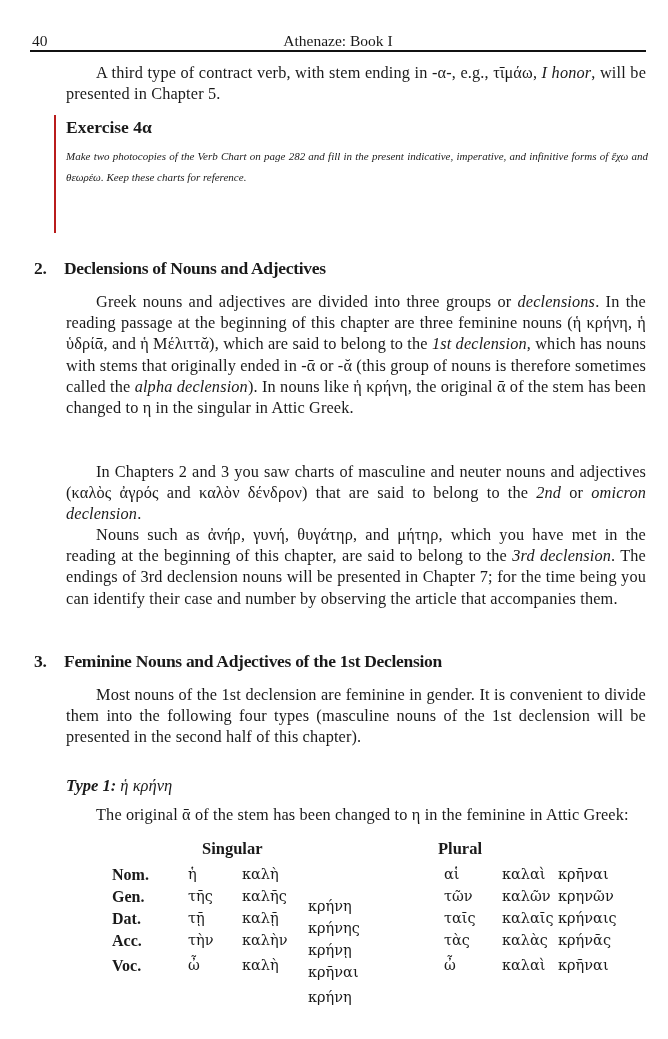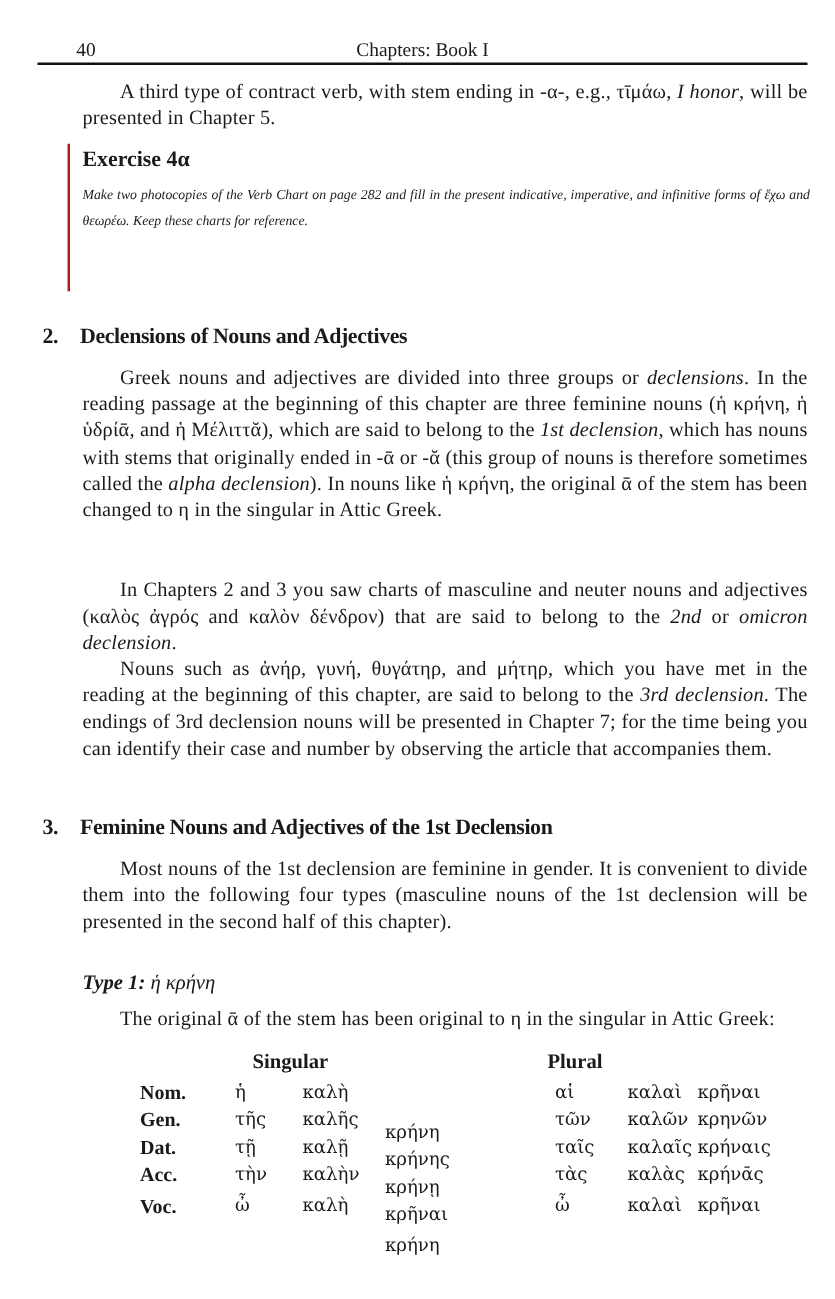--- a/index.html
+++ b/index.html
@@ -7,21 +7,21 @@
     width: 668px; height: 1039px; position: relative; overflow: hidden;
     font-family: "DejaVu Serif", "Liberation Serif", serif;
     color: #1a1a1a;
   }
   .page { position: absolute; left: 0; top: 0; width: 668px; height: 1039px; }
   .runhead {
     position: absolute; left: 30px; top: 28px; width: 616px; height: 22px;
     border-bottom: 2px solid #111;
     font-size: 15.5px; font-family: "Liberation Serif", serif;
   }
-  .runhead .pnum { position: absolute; left: 2px; top: 4px; margin-left: 29px; }
+  .runhead .pnum { position: absolute; left: 2px; top: 4px; }
   .runhead .rtitle { position: absolute; left: 0; right: 0; text-align: center; top: 4px; }
   .para {
     position: absolute; font-family: "Liberation Serif", serif;
     font-size: 16.3px; line-height: 21.2px; text-align: justify;
     letter-spacing: 0.15px;
   }
   .indent { text-indent: 30px; }
   .i { font-style: italic; }
   .exercise {
     position: absolute; left: 54px; top: 115px; width: 594px; height: 118px;
@@ -45,21 +45,21 @@
   .c1 { left: 76px; } .c2 { left: 130px; } .c3 { left: 196px; margin-top: 32px; }
   .c4 { left: 332px; } .c5 { left: 374px; margin-left: 16px; } .c6 { left: 446px; }
 </style>
 </head>
 <body>
 
 <div class="page">
 
   <div class="runhead">
     <span class="pnum">40</span>
-    <span class="rtitle">Chapters: Book I</span>
+    <span class="rtitle">Athenaze: Book I</span>
   </div>
 
   <div class="para indent" style="left:66px; top:62px; width:580px;"><span>A third type of contract verb, with stem ending in -α-, e.g., τῑμάω, </span><span class="i">I honor</span><span>, will be presented in Chapter 5.</span></div>
 
   <div class="exercise">
     <div class="ex-title">Exercise 4α</div>
     <div class="ex-body">Make two photocopies of the Verb Chart on page 282 and fill in the present indicative, imperative, and infinitive forms of ἔχω and θεωρέω. Keep these charts for reference.</div>
   </div>
 
   <div class="sec-head" style="left:34px; top:258px; width:600px; height:24px;">
@@ -76,21 +76,21 @@
     <span class="ttl">Feminine Nouns and Adjectives of the 1st Declension</span>
   </div>
 
   <div class="para indent" style="left:66px; top:684px; width:580px;">Most nouns of the 1st declension are feminine in gender. It is convenient to divide them into the following four types (masculine nouns of the 1st declension will be presented in the second half of this chapter).</div>
 
   <div class="type-head">
     <span>Type 1:</span>
     <span class="greek">ἡ κρήνη</span>
   </div>
 
-  <div class="para indent" style="left:66px; top:804px; width:580px;">The original ᾱ of the stem has been original to η in the singular in Attic Greek:</div>
+  <div class="para indent" style="left:66px; top:804px; width:580px;">The original ᾱ of the stem has been changed to η in the feminine in Attic Greek:</div>
 
   <div class="table-head" style="left:202px; top:839px;">Singular</div>
   <div class="table-head" style="left:438px; top:839px;">Plural</div>
 
   <div class="dtable" id="decl-table">
       <div class="drow" style="top: 0px;">
         <span class="case">Nom.</span>
         <span class="c1">ἡ</span>
         <span class="c2">καλὴ</span>
         <span class="c3">κρήνη</span>

